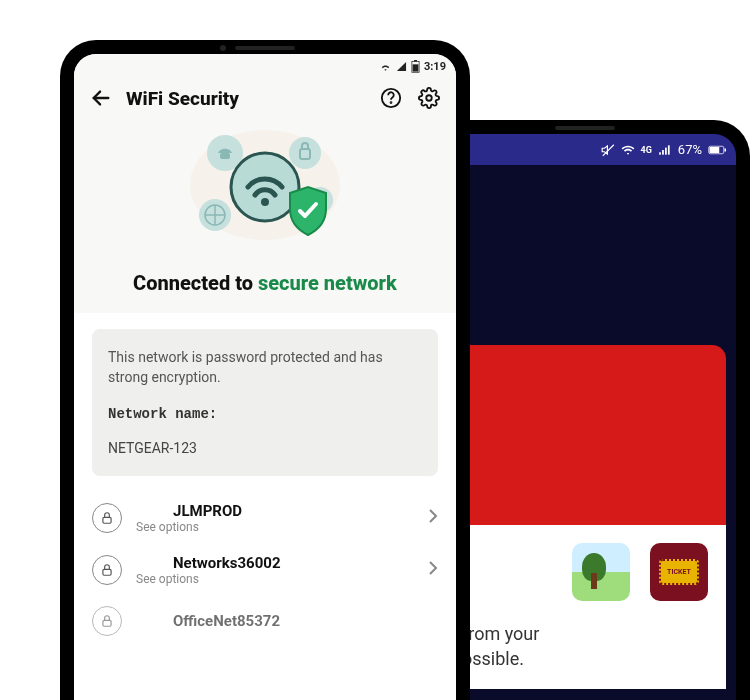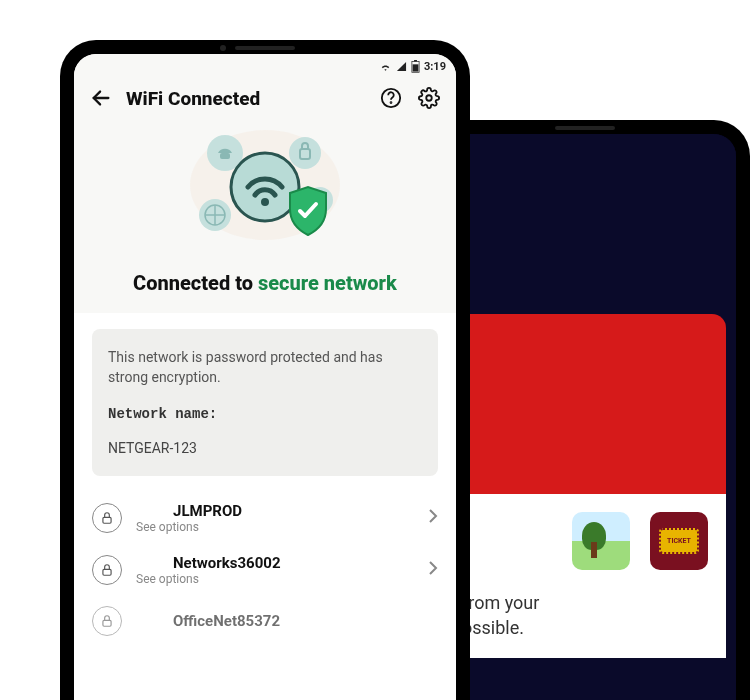--- a/index.html
+++ b/index.html
@@ -250,20 +250,42 @@
       line-height: 1.4;
     }
   </style>
 </head>
 <body>
 
 <div class="phone phone-back">
 
   <div class="speaker"></div>
   <div class="screen screen-back">
+    <div class="status-bar-back">
+      <svg width="14" height="14" viewBox="0 0 24 24" fill="none" stroke="#fff" stroke-width="2">
+          <path d="M11 5L6 9H2v6h4l5 4V5z"></path>
+          <line x1="22" y1="3" x2="3" y2="22"></line>
+        </svg>
+      <svg width="14" height="14" viewBox="0 0 24 24" fill="#fff">
+          <path d="M12 20l-2-2c1-1 3-1 4 0l-2 2zm-5-5l-2-2c4-4 10-4 14 0l-2 2c-3-3-7-3-10 0zm-4-4L1 9c6-6 16-6 22 0l-2 2c-5-5-13-5-18 0z"></path>
+        </svg>
+      <span style="font-size:9px;font-weight:700">4G</span>
+      <svg width="14" height="14" viewBox="0 0 24 24" fill="#fff">
+          <rect x="2" y="16" width="3" height="4"></rect>
+          <rect x="7" y="12" width="3" height="8"></rect>
+          <rect x="12" y="8" width="3" height="12"></rect>
+          <rect x="17" y="4" width="3" height="16"></rect>
+        </svg>
+      <span>67%</span>
+      <svg width="18" height="12" viewBox="0 0 24 12" fill="none">
+          <rect x="1" y="1" width="20" height="10" rx="2" stroke="#fff"></rect>
+          <rect x="2" y="2" width="13" height="8" fill="#fff"></rect>
+          <rect x="22" y="4" width="2" height="4" fill="#fff"></rect>
+        </svg>
+    </div>
     <div class="back-dark"></div>
     <div class="back-red"></div>
     <div class="back-white">
       <div class="app-icons-row">
         <div class="app-tile tile-tree"></div>
         <div class="app-tile tile-ticket">
           <div class="tile-ticket-inner">TICKET</div>
         </div>
       </div>
       <div class="back-text">from your</div>
@@ -292,21 +314,21 @@
       <span>3:19</span>
     </div>
 
     <div class="app-header">
       <div class="icon-btn">
         <svg width="22" height="22" viewBox="0 0 24 24" fill="none" stroke="#111" stroke-width="2.5" stroke-linecap="round" stroke-linejoin="round">
             <line x1="20" y1="12" x2="4" y2="12"></line>
             <polyline points="11 5 4 12 11 19"></polyline>
           </svg>
       </div>
-      <div class="title">WiFi Connected</div>
+      <div class="title">WiFi Security</div>
       <div class="icon-btn">
         <svg width="22" height="22" viewBox="0 0 24 24" fill="none" stroke="#111" stroke-width="2">
             <circle cx="12" cy="12" r="10"></circle>
             <path d="M9 9a3 3 0 115 2c-1 1-2 1-2 3"></path>
             <circle cx="12" cy="17" r="0.5" fill="#111"></circle>
           </svg>
       </div>
       <div class="icon-btn">
         <svg width="22" height="22" viewBox="0 0 24 24" fill="none" stroke="#111" stroke-width="2">
             <circle cx="12" cy="12" r="3"></circle>

